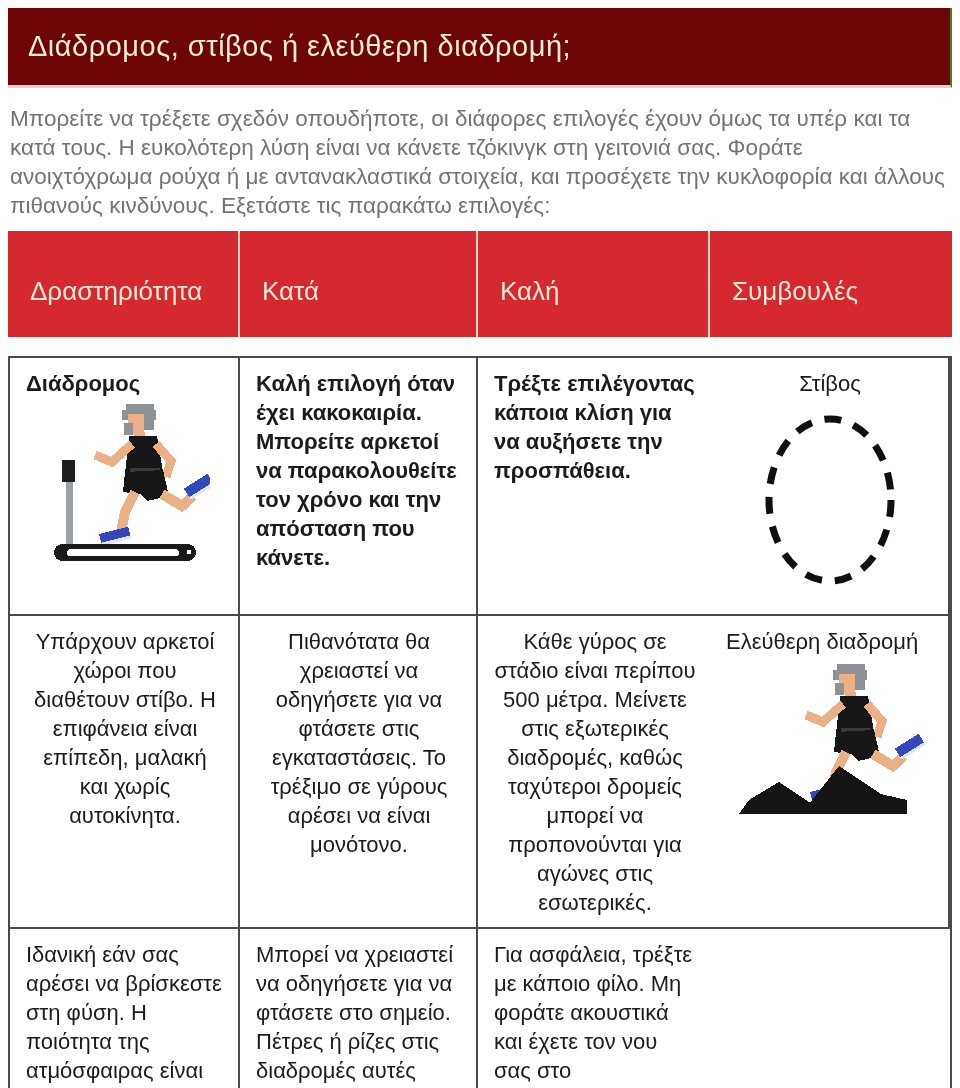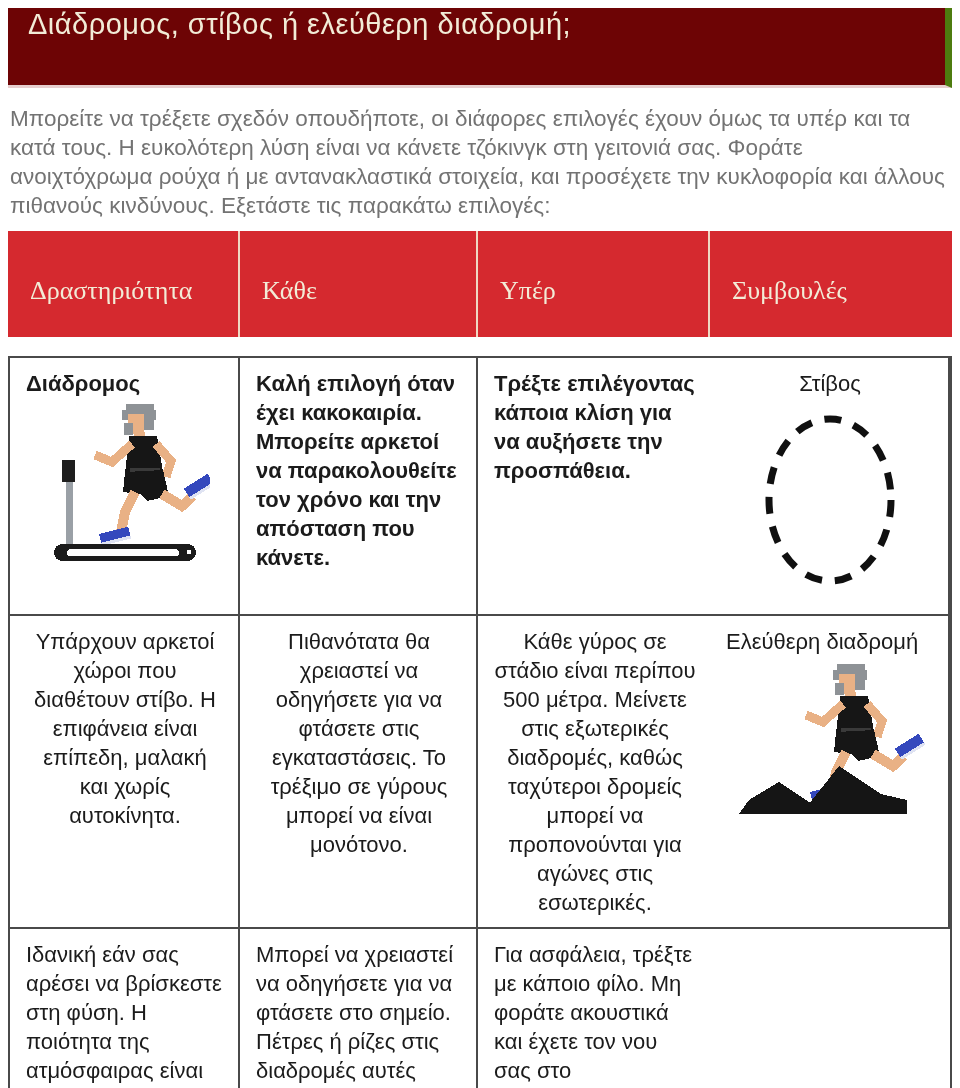--- a/index.html
+++ b/index.html
@@ -3,36 +3,36 @@
 <meta charset="utf-8">
 <style>
   html,body{margin:0;padding:0;background:#ffffff;}
   .page{
     width:960px;height:1088px;box-sizing:border-box;
     padding:8px 8px 0 8px;overflow:hidden;background:#ffffff;
     font-family:"Liberation Sans","DejaVu Sans",sans-serif;color:#1b1b1b;
   }
   
   .banner{
-    height:80px;background:#6d0405;display:flex;
-    border-bottom:3px solid #e7cfcf;border-right:7px solid #4d7c0f;
+    height:80px;background:#6d0405;display:flex;align-items:center;
+    border-bottom:3px solid #e7cfcf;border-right:2px solid #4d7c0f;
     box-sizing:border-box;
   }
   .banner h1{
     margin:0;padding:0 0 0 20px;font-size:29px;font-weight:normal;
     letter-spacing:.5px;color:#f2ecd7;
   }
   
   .intro{
     margin:16px 2px 0 2px;font-size:22.5px;line-height:29px;color:#737373;
   }
   
   .thead{
     margin-top:11px;height:106px;background:#d5292f;
-    display:grid;grid-template-columns:232px 238px 232px auto;font-family:Liberation Serif, serif;
+    display:grid;grid-template-columns:232px 238px 232px auto;
   }
   .thead .hcell{
     display:flex;align-items:center;box-sizing:border-box;
     padding:14px 8px 0 22px;font-size:26px;color:#f2ecd7;
     border-right:2px solid #efd8c3;
   }
   .thead .hcell:last-child{border-right:none;}
   
   .tbody{
     margin-top:19px;border:2px solid #4a4a4a;
@@ -56,22 +56,22 @@
 <div class="page">
 
   <div class="banner">
     <h1>Διάδρομος, στίβος ή ελεύθερη διαδρομή;</h1>
   </div>
 
   <p class="intro">Μπορείτε να τρέξετε σχεδόν οπουδήποτε, οι διάφορες επιλογές έχουν όμως τα υπέρ και τα κατά τους. Η ευκολότερη λύση είναι να κάνετε τζόκινγκ στη γειτονιά σας. Φοράτε ανοιχτόχρωμα ρούχα ή με αντανακλαστικά στοιχεία, και προσέχετε την κυκλοφορία και άλλους πιθανούς κινδύνους. Εξετάστε τις παρακάτω επιλογές:</p>
 
   <div class="thead">
     <div class="hcell">Δραστηριότητα</div>
-    <div class="hcell">Κάθε</div>
-    <div class="hcell">Υπέρ</div>
+    <div class="hcell">Κατά</div>
+    <div class="hcell">Καλή</div>
     <div class="hcell">Συμβουλές</div>
   </div>
 
   <div class="tbody">
 
     <div class="cell r1">
       <span class="activity-label">Διάδρομος</span>
       <div class="icon-box center">
         <svg width="170" height="158" viewBox="0 0 170 158" shape-rendering="crispEdges">
 
@@ -118,21 +118,21 @@
 
     <div class="cell r2">
       <span class="activity-label">Στίβος</span>
       <div class="icon-box center">
         <svg width="150" height="192" viewBox="0 0 150 192">
           <ellipse cx="75" cy="96" rx="61" ry="81" fill="none" stroke="#101010" stroke-width="7" stroke-dasharray="17 13"></ellipse>
         </svg>
       </div>
     </div>
     <div class="cell r2">Υπάρχουν αρκετοί χώροι που διαθέτουν στίβο. Η επιφάνεια είναι επίπεδη, μαλακή και χωρίς αυτοκίνητα.</div>
-    <div class="cell r2">Πιθανότατα θα χρειαστεί να οδηγήσετε για να φτάσετε στις εγκαταστάσεις. Το τρέξιμο σε γύρους μπορεί να είναι μονότονο.</div>
+    <div class="cell r2">Πιθανότατα θα χρειαστεί να οδηγήσετε για να φτάσετε στις εγκαταστάσεις. Το τρέξιμο σε γύρους αρέσει να είναι μονότονο.</div>
     <div class="cell r2 last-col">Κάθε γύρος σε στάδιο είναι περίπου 500 μέτρα. Μείνετε στις εξωτερικές διαδρομές, καθώς ταχύτεροι δρομείς μπορεί να προπονούνται για αγώνες στις εσωτερικές.</div>
 
     <div class="row-last cell r3">
       <span class="activity-label">Ελεύθερη διαδρομή</span>
       <div class="icon-box center">
         <svg width="190" height="160" viewBox="0 0 190 160" shape-rendering="crispEdges">
 
           <g transform="translate(48,2)">
             <rect x="54" y="0" width="28" height="10" fill="#8e9296"></rect>
             <rect x="50" y="6" width="34" height="10" fill="#8e9296"></rect>

